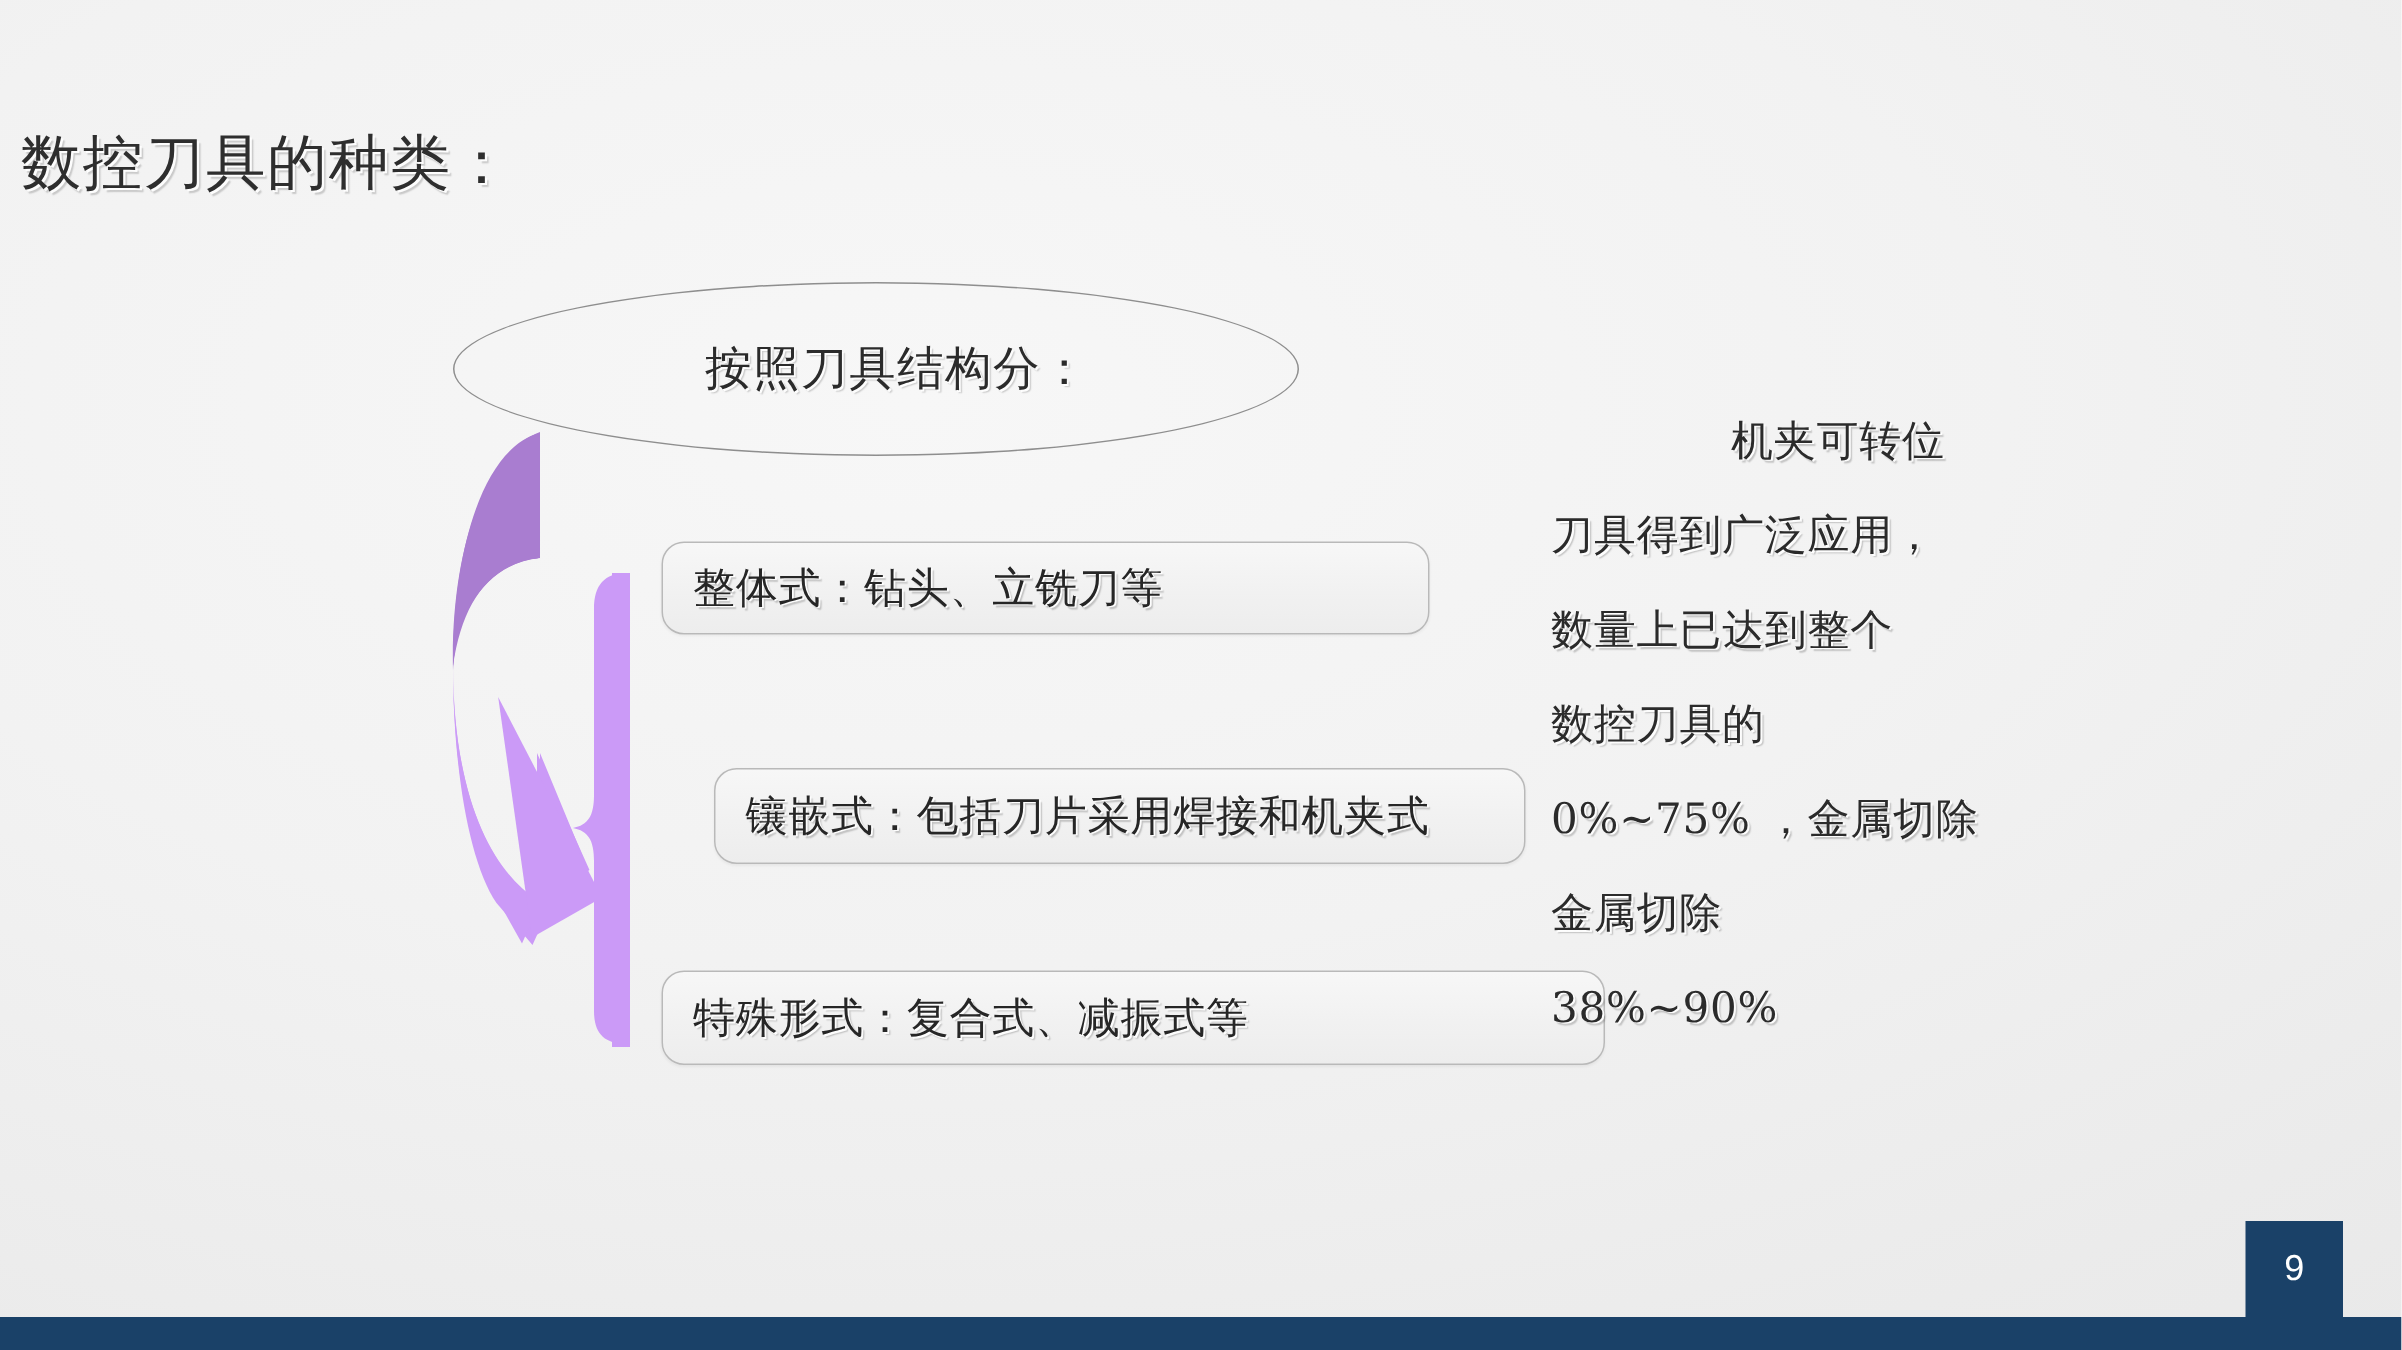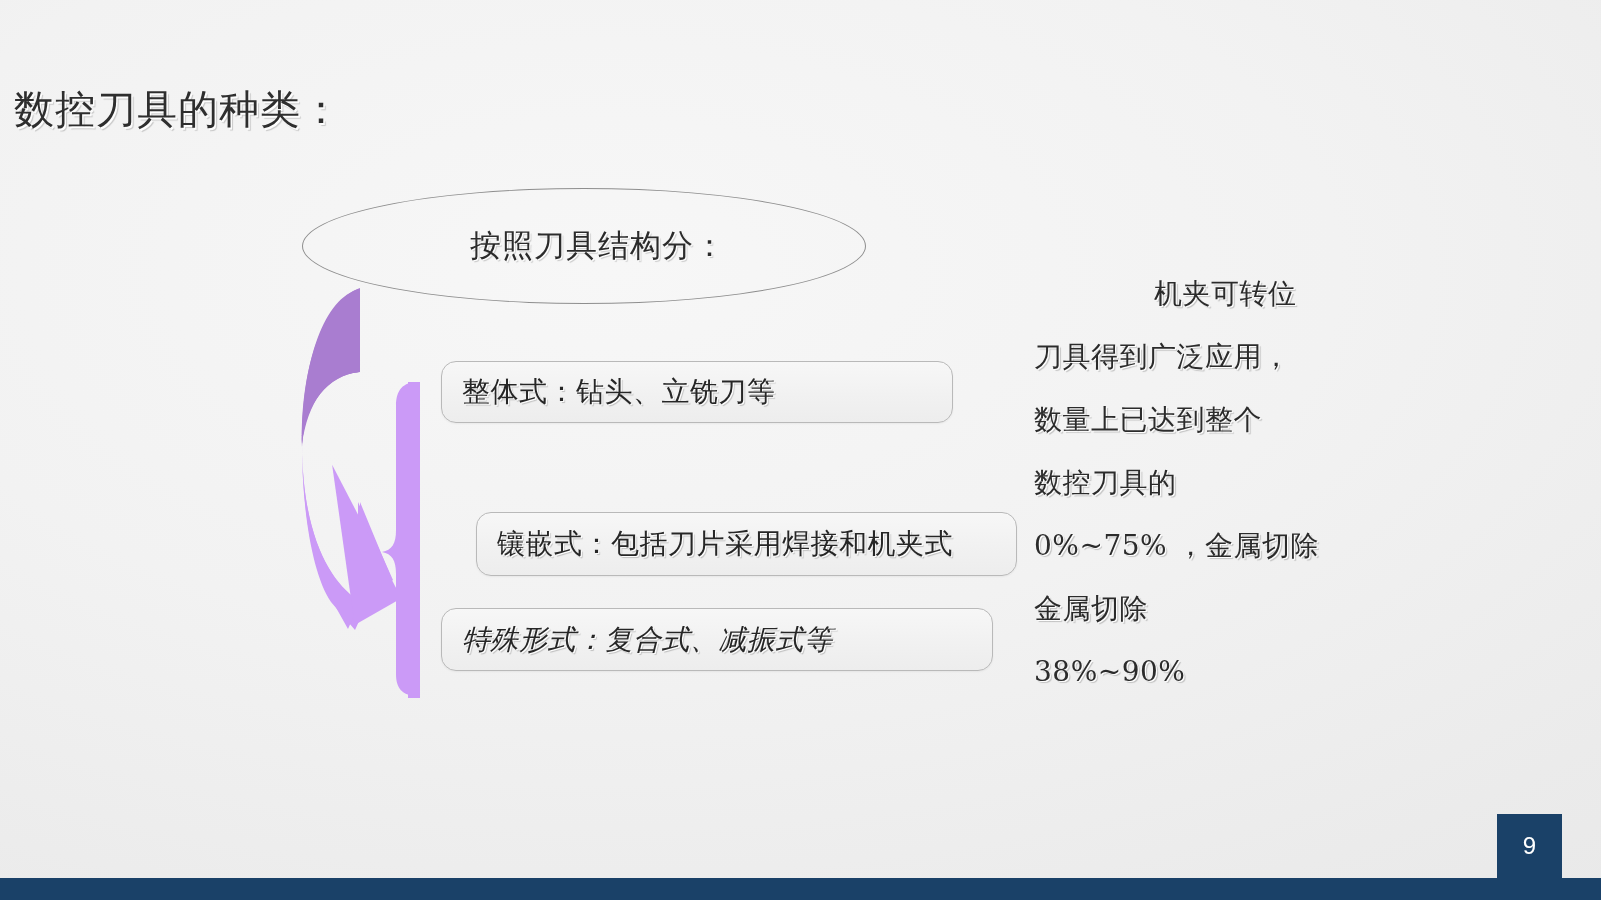--- a/index.html
+++ b/index.html
@@ -86,21 +86,21 @@
     color: #262626;
     letter-spacing: 0.5px;
     padding-left: 20px;
     font-family: "DejaVu Serif", "Liberation Serif", serif;
     text-shadow: 1.2px 1.2px 0 rgba(255,255,255,0.95), 2px 2px 1px rgba(0,0,0,0.2);
     white-space: nowrap;
   }
 
   #box-whole   { left: 441px; top: 361px; width: 512px; height: 62px; }
   #box-insert  { left: 441px; top: 512px; width: 541px; height: 64px; margin-left: 35px; }
-  #box-special { left: 441px; top: 608px; width: 552px; height: 63px; font-style: italic; }
+  #box-special { left: 441px; top: 647px; width: 629px; height: 63px; }
 
   
   #right-paragraph {
     position: absolute;
     left: 1034px;
     top: 262px;
     width: 350px;
   }
   .para-line {
     font-size: 28px;

